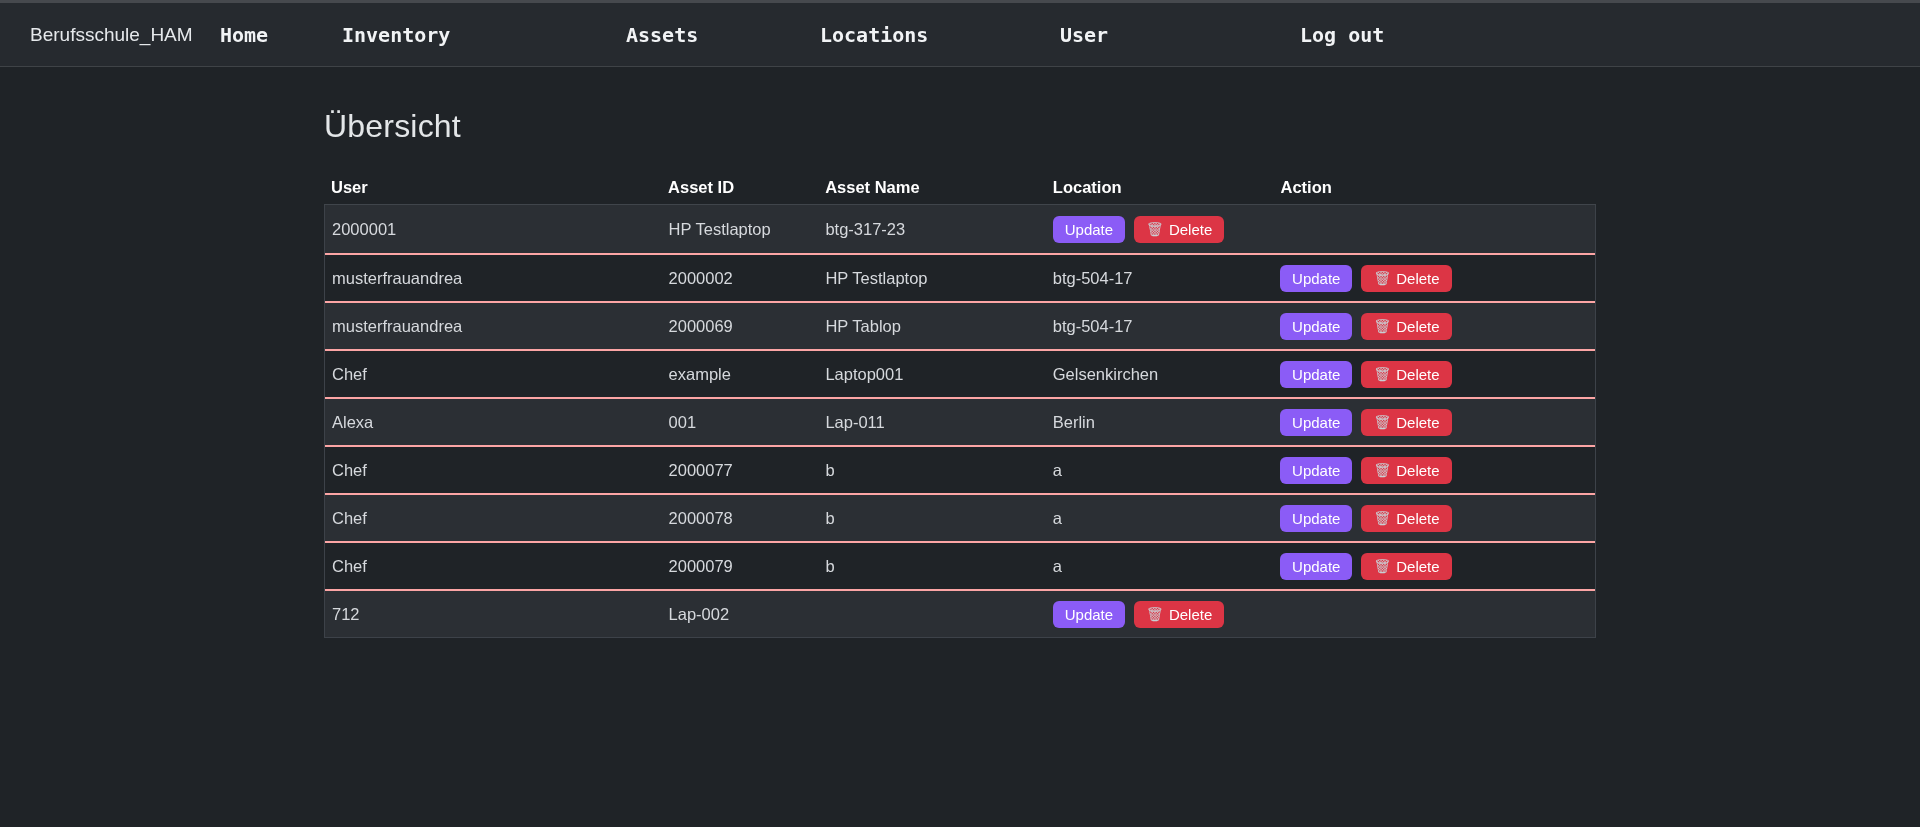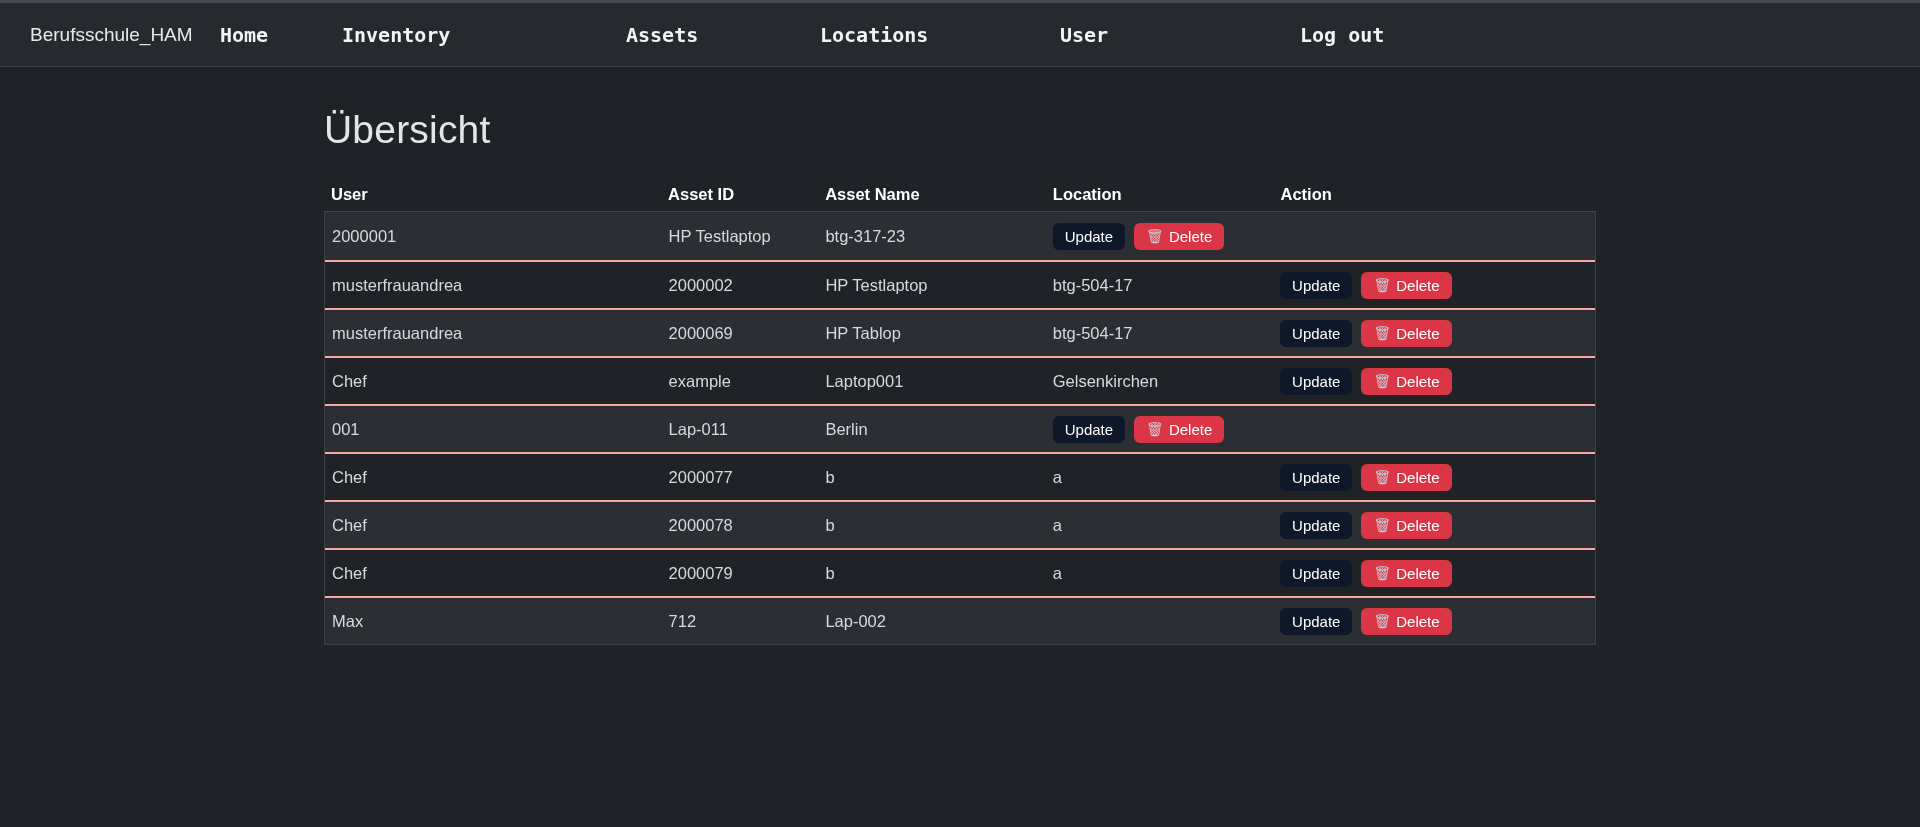--- a/index.html
+++ b/index.html
@@ -34,21 +34,21 @@
   .nav-list li:nth-child(2) { left: 342px; }
   .nav-list li:nth-child(3) { left: 578px; margin-left: 48px; }
   .nav-list li:nth-child(4) { left: 820px; }
   .nav-list li:nth-child(5) { left: 1060px; }
   .nav-list li:nth-child(6) { left: 1300px; }
 
   
   .content { width: 1272px; margin-left: 324px; }
   .page-title {
     padding-top: 41px;
-    font-size: 39px; font-weight: 500; color: #e3e6e8; letter-spacing: .2px;
+    font-size: 32px; font-weight: 500; color: #e3e6e8; letter-spacing: .2px;
   }
 
   
   .toolbar { margin-top: 23px; display: flex; gap: 9px; }
   .btn-outline {
     background: transparent;
     border: 1px solid; border-radius: 6px;
     padding: 5px 11px; font-size: 16px;
     font-family: inherit; cursor: pointer; white-space: nowrap;
   }
@@ -71,21 +71,21 @@
   .trow + .trow { border-top: 2px solid #fca5a5; }
   .trow:nth-child(odd)  { background: #2b2f34; }
   .trow:nth-child(even) { background: #1f2327; }
 
   .c-action { display: flex; gap: 9px; align-items: center; }
   .btn-solid {
     border: none; border-radius: 6px; padding: 5px 12px;
     font-size: 15px; font-family: inherit; color: #ffffff; cursor: pointer;
     display: inline-flex; align-items: center; gap: 5px; white-space: nowrap;
   }
-  .btn-update { background: #0f172a; }
+  .btn-update { background: #8b5cf6; }
   .btn-delete { background: #dc3545; }
   .trash { font-size: 14px; line-height: 1; color: #c9ced3; }
 </style>
 </head>
 <body>
 
 <div class="window-edge"></div>
 
 <nav class="navbar">
   <a class="brand">Berufsschule_HAM</a>
@@ -157,20 +157,21 @@
     <div class="c-loc">Gelsenkirchen</div>
     <div class="c-action">
       <button class="btn-solid btn-update">Update</button>
       <button class="btn-solid btn-delete">
         <span class="trash">🗑</span>
         <span>Delete</span>
       </button>
     </div>
   </div>
         <div class="trow">
+    <div class="c-user">Alexa</div>
     <div class="c-id">001</div>
     <div class="c-name">Lap-011</div>
     <div class="c-loc">Berlin</div>
     <div class="c-action">
       <button class="btn-solid btn-update">Update</button>
       <button class="btn-solid btn-delete">
         <span class="trash">🗑</span>
         <span>Delete</span>
       </button>
     </div>
@@ -208,21 +209,20 @@
     <div class="c-loc">a</div>
     <div class="c-action">
       <button class="btn-solid btn-update">Update</button>
       <button class="btn-solid btn-delete">
         <span class="trash">🗑</span>
         <span>Delete</span>
       </button>
     </div>
   </div>
         <div class="trow">
-    <div class="c-user">Max</div>
     <div class="c-id">712</div>
     <div class="c-name">Lap-002</div>
     <div class="c-loc"></div>
     <div class="c-action">
       <button class="btn-solid btn-update">Update</button>
       <button class="btn-solid btn-delete">
         <span class="trash">🗑</span>
         <span>Delete</span>
       </button>
     </div>

